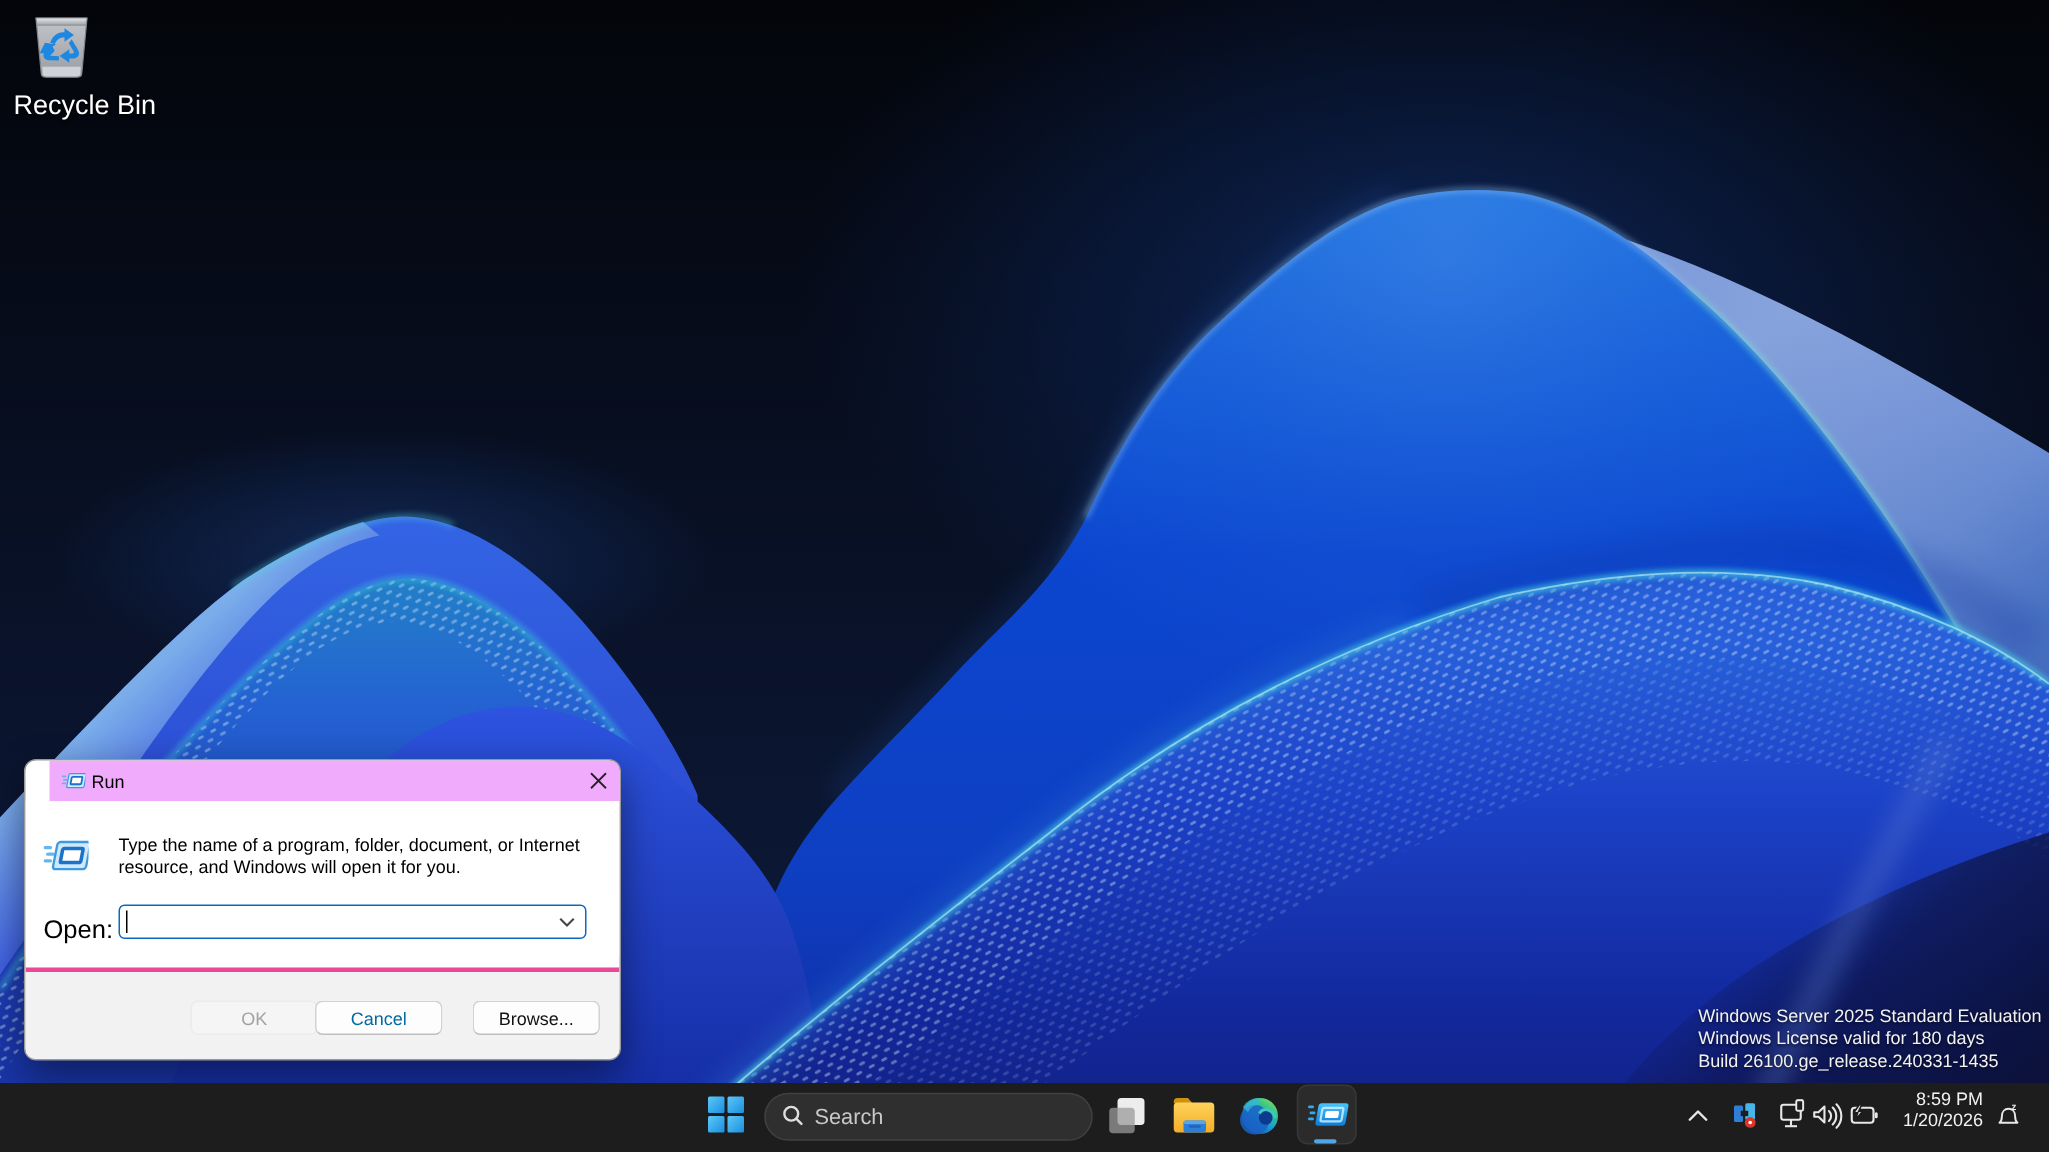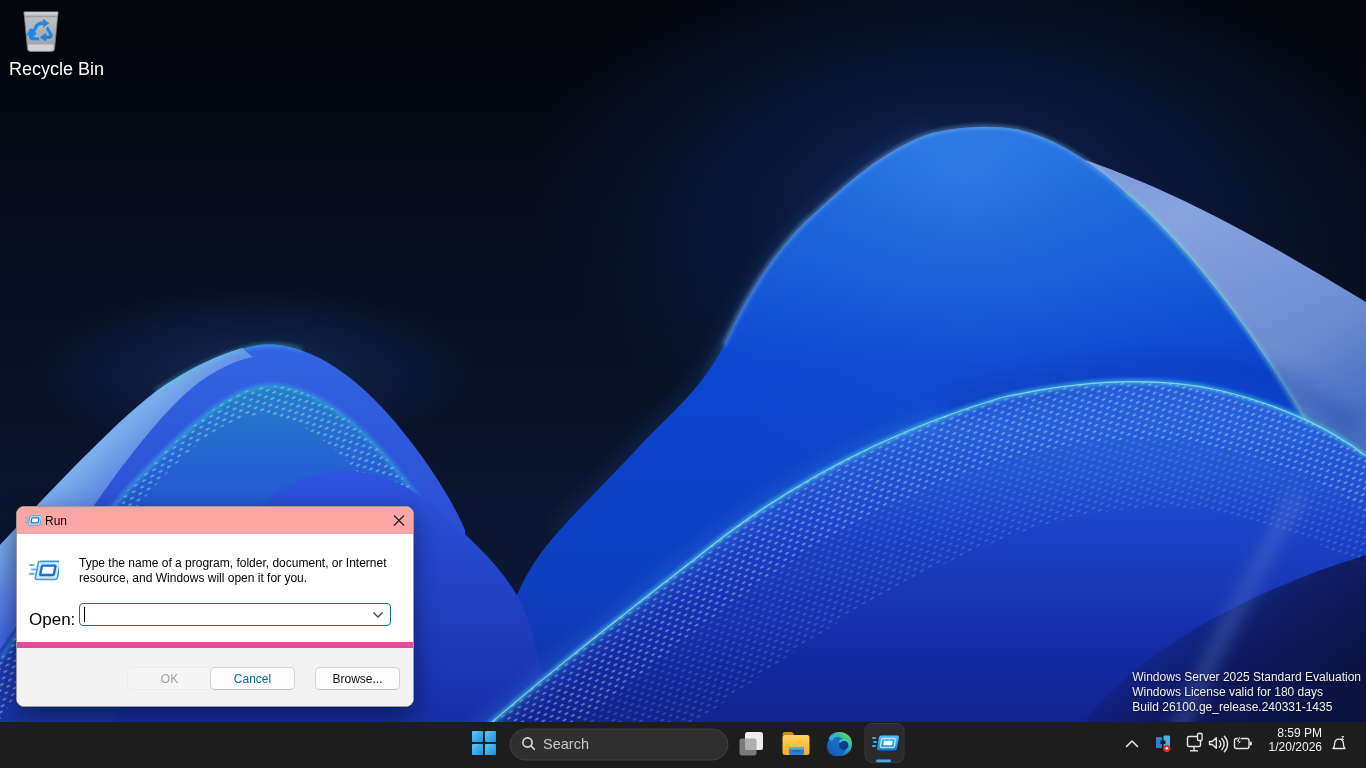--- a/index.html
+++ b/index.html
@@ -6,33 +6,33 @@
     font-family:"Liberation Sans",sans-serif;}
   #stage{position:absolute;left:0;top:0;width:1366px;height:768px;overflow:hidden;}
   #wall{position:absolute;left:0;top:0;}
   #lic{position:absolute;right:5px;top:670px;text-align:left;color:#f2f2f2;font-size:12px;line-height:15px;
     text-shadow:0 1px 2px rgba(0,0,0,.6);}
   #rbin{position:absolute;left:9px;top:8px;width:56px;height:68px;text-align:center;}
   #rbin .lbl{color:#fff;font-size:18px;margin-top:1px;text-shadow:0 1px 3px #000;white-space:nowrap;}
   
   #run{position:absolute;left:16px;top:506px;width:396px;height:199px;background:#fff;
     border:1px solid #999;border-radius:8px;box-shadow:0 10px 26px rgba(0,0,0,.45);overflow:hidden;}
-  #run .tbar{position:absolute;left:0;top:0;right:0;height:27px;background:#fca5a5;}
+  #run .tbar{position:absolute;left:16px;top:0;right:0;height:27px;background:#f0abfc;}
   #run .ticon{position:absolute;left:8px;top:8px;}
   #run .ttext{position:absolute;left:28px;top:7px;font-size:12px;color:#000;}
   #run .xbtn{position:absolute;right:7px;top:7px;width:14px;height:13px;}
   #run .body{position:absolute;left:0;top:27px;right:0;height:104px;background:#fff;}
   #run .bicon{position:absolute;left:12px;top:26px;}
   #run .btext{position:absolute;left:62px;top:22px;font-size:12px;line-height:15px;color:#000;}
   #run .olbl{position:absolute;left:12px;top:76px;font-size:17px;color:#000;}
   #run .combo{position:absolute;left:62px;top:69px;width:310px;height:21px;background:#fff;
     border:1.5px solid #0b69c4;border-radius:4px;}
   #run .caret{position:absolute;left:4px;top:3px;width:1px;height:15px;background:#000;}
   #run .chev{position:absolute;right:6px;top:7px;}
-  #run .foot{position:absolute;left:0;bottom:0;right:0;height:58px;background:#f2f2f2;border-top:6px solid #ec4899;}
+  #run .foot{position:absolute;left:0;bottom:0;right:0;height:58px;background:#f2f2f2;border-top:3px solid #ec4899;}
   .btn{position:absolute;top:19px;height:23px;width:85px;border-radius:5px;font-size:12px;
     display:flex;align-items:center;justify-content:center;box-sizing:border-box;}
   .btn.ok{left:110px;background:#f5f5f5;border:1px solid #ebebeb;color:#a2a2a2;}
   .btn.cancel{left:193px;background:#fdfdfd;border:1px solid #d2d2d2;border-bottom-color:#bfbfbf;color:#0369a1;}
   .btn.browse{left:298px;background:#fdfdfd;border:1px solid #d2d2d2;border-bottom-color:#bfbfbf;color:#111;}
   
   #bar{position:absolute;left:0;top:722px;width:1366px;height:46px;}
 </style>
 </head>
 <body>

